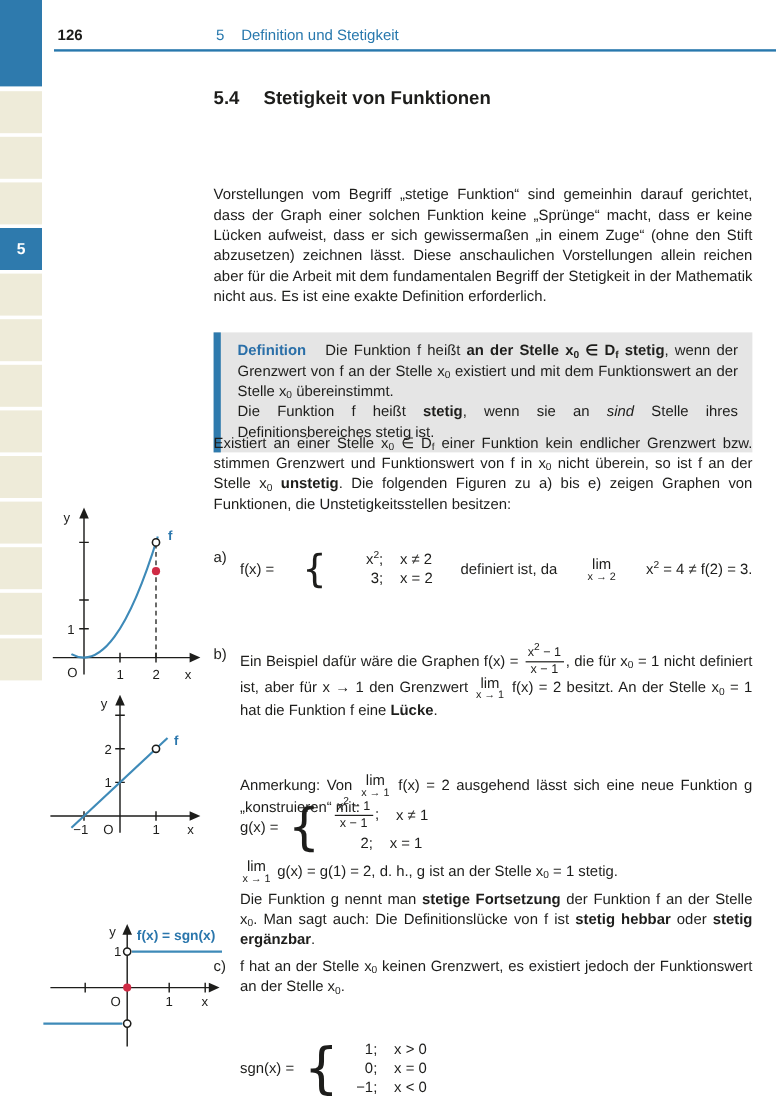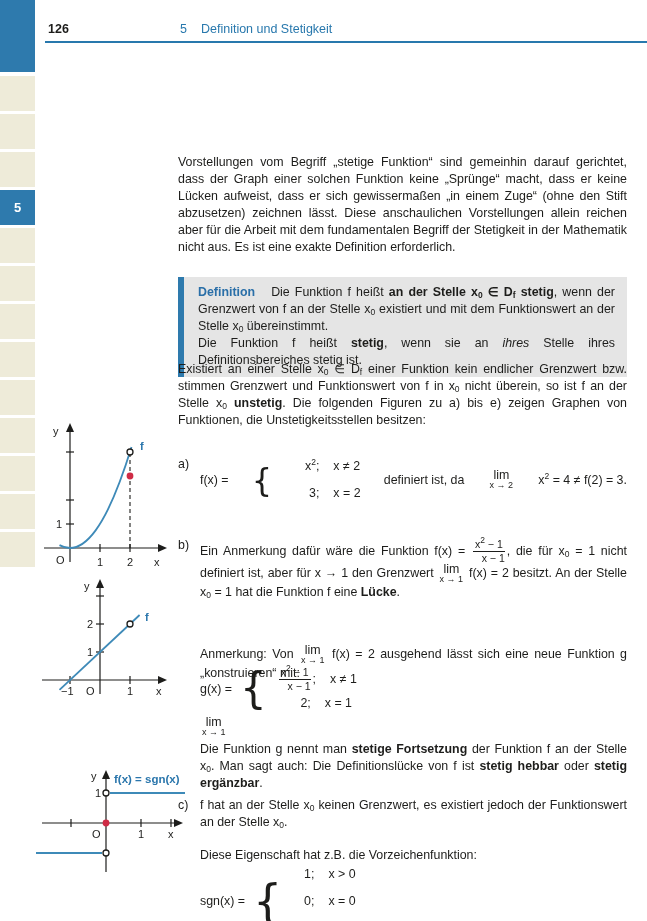--- a/index.html
+++ b/index.html
@@ -35,26 +35,26 @@
   .li .marker{width:22px;flex:none;text-align:left;}
   .li .body{flex:1;text-align:justify;}
   .indent{padding-left:22px;box-sizing:border-box;}
 
   
   .frow{display:flex;align-items:center;gap:8px;text-align:left;}
   .brace{font-family:"DejaVu Sans",sans-serif;font-weight:400;line-height:0.9;margin-right:2px;}
   .brace.b2{font-size:32px;}
   .brace.b2f{font-size:42px;}
   .brace.b3{font-size:46px;}
-  .cases{display:flex;flex-direction:column;justify-content:center;gap:12px;}
+  .cases{display:flex;flex-direction:column;justify-content:center;gap:1px;}
   .crow{display:flex;gap:14px;line-height:15px;align-items:center;}
   .crow .expr{min-width:22px;text-align:right;}
   .lim{display:inline-flex;flex-direction:column;align-items:center;vertical-align:middle;line-height:11px;margin:0 2px;}
   .lim .sub{font-size:9px;line-height:9px;}
-  .frac{display:inline-flex;flex-direction:column;align-items:flex-end;vertical-align:middle;
+  .frac{display:inline-flex;flex-direction:column;align-items:center;vertical-align:middle;
         line-height:11px;font-size:10.5px;margin:0 2px;}
   .frac .num{border-bottom:1px solid #1d1d1b;padding:0 2px 1px 2px;}
   .frac .den{padding-top:1px;}
   sub{font-size:8.5px;vertical-align:-2px;line-height:0;}
   sup{font-size:8.5px;vertical-align:5px;line-height:0;}
 
   
   .fig{position:absolute;}
   .fig text{font-size:11px;fill:#1d1d1b;font-family:"Liberation Sans",sans-serif;}
   .fig text.flabel{fill:#2a76ac;font-weight:bold;}
@@ -84,30 +84,34 @@
       <div class="side-tab"></div>
     </div>
 
   <div class="page-num">126</div>
   <div class="chap-head">
     <span>5</span>
     <span>Definition und Stetigkeit</span>
   </div>
   <div class="head-rule"></div>
 
+  <div class="sec-title">
+    <span>5.4</span>
+    <span>Stetigkeit von Funktionen</span>
+  </div>
 
   <div class="main">
 
     <div class="blk" style="top:125px;">
       <p>Vorstellungen vom Begriff „stetige Funktion“ sind gemeinhin darauf gerichtet, dass der Graph einer solchen Funktion keine „Sprünge“ macht, dass er keine Lücken aufweist, dass er sich gewissermaßen „in einem Zuge“ (ohne den Stift abzusetzen) zeichnen lässt. Diese anschaulichen Vorstellungen allein reichen aber für die Arbeit mit dem fundamentalen Begriff der Stetigkeit in der Mathematik nicht aus. Es ist eine exakte Definition erforderlich.</p>
     </div>
 
     <div class="blk defbox" style="top:248px;">
       <p>
-        <span class="deft">Definition</span><span>Die Funktion f heißt <b>an der Stelle x<sub>0</sub> ∈ D<sub>f</sub> stetig</b>, wenn der Grenzwert von f an der Stelle x<sub>0</sub> existiert und mit dem Funktionswert an der Stelle x<sub>0</sub> übereinstimmt.<br>Die Funktion f heißt <b>stetig</b>, wenn sie an <i>ihres</i> Stelle ihres Definitionsbereiches stetig ist.</span>
+        <span class="deft">Definition</span><span>Die Funktion f heißt <b>an der Stelle x<sub>0</sub> ∈ D<sub>f</sub> stetig</b>, wenn der Grenzwert von f an der Stelle x<sub>0</sub> existiert und mit dem Funktionswert an der Stelle x<sub>0</sub> übereinstimmt.<br>Die Funktion f heißt <b>stetig</b>, wenn sie an <i>sind</i> Stelle ihres Definitionsbereiches stetig ist.</span>
       </p>
     </div>
 
     <div class="blk" style="top:332px;">
       <p>Existiert an einer Stelle x<sub>0</sub> ∈ D<sub>f</sub> einer Funktion kein endlicher Grenzwert bzw. stimmen Grenzwert und Funktionswert von f in x<sub>0</sub> nicht überein, so ist f an der Stelle x<sub>0</sub> <b>unstetig</b>. Die folgenden Figuren zu a) bis e) zeigen Graphen von Funktionen, die Unstetigkeitsstellen besitzen:</p>
     </div>
 
     <div class="blk li" style="top:427px;">
       <span class="marker">a)</span>
       <div class="body">
@@ -130,21 +134,21 @@
               <span class="sub">x → 2</span>
             </span>
           <span>x<sup>2</sup> = 4 ≠ f(2) = 3.</span>
         </div>
       </div>
     </div>
 
     <div class="blk li" style="top:508px;">
       <span class="marker">b)</span>
       <div class="body">
-        <p style="margin-top:2px;"><span>Ein Anmerkung dafür wäre die Funktion f(x) =</span>
+        <p style="margin-top:2px;"><span>Ein Beispiel dafür wäre die Graphen f(x) =</span>
           <span class="frac">
               <span class="num">x<sup>2</sup> − 1</span>
               <span class="den">x − 1</span>
             </span><span>, die für x<sub>0</sub> = 1 nicht definiert ist, aber für x → 1 den Grenzwert</span>
           <span class="lim">
               <span>lim</span>
               <span class="sub">x → 1</span>
             </span>
           <span>f(x) = 2 besitzt. An der Stelle x<sub>0</sub> = 1 hat die Funktion f eine <b>Lücke</b>.</span>
         </p>
@@ -177,37 +181,34 @@
             <span>x = 1</span>
           </span>
       </span>
     </div>
 
     <div class="blk indent" style="top:688px;text-align:left;">
       <p><span class="lim">
             <span>lim</span>
             <span class="sub">x → 1</span>
           </span>
-      </p>
+      <span>g(x) = g(1) = 2, d. h., g ist an der Stelle x<sub>0</sub> = 1 stetig.</span></p>
     </div>
 
     <div class="blk indent" style="top:712px;">
       <p>Die Funktion g nennt man <b>stetige Fortsetzung</b> der Funktion f an der Stelle x<sub>0</sub>. Man sagt auch: Die Definitionslücke von f ist <b>stetig hebbar</b> oder <b>stetig ergänzbar</b>.</p>
     </div>
 
     <div class="blk li" style="top:768px;">
       <span class="marker">c)</span>
       <div class="body">
         <p>f hat an der Stelle x<sub>0</sub> keinen Grenzwert, es existiert jedoch der Funktionswert an der Stelle x<sub>0</sub>.</p>
       </div>
     </div>
 
-    <div class="blk indent" style="top:818px;">
-      <p>Diese Eigenschaft hat z.B. die Vorzeichenfunktion:</p>
-    </div>
 
     <div class="blk indent frow" style="top:838px;">
       <span>sgn(x) =</span>
       <span class="brace b3">{</span>
       <span class="cases">
         <span class="crow">
             <span class="expr">1;</span>
             <span>x &gt; 0</span>
           </span>
         <span class="crow">

